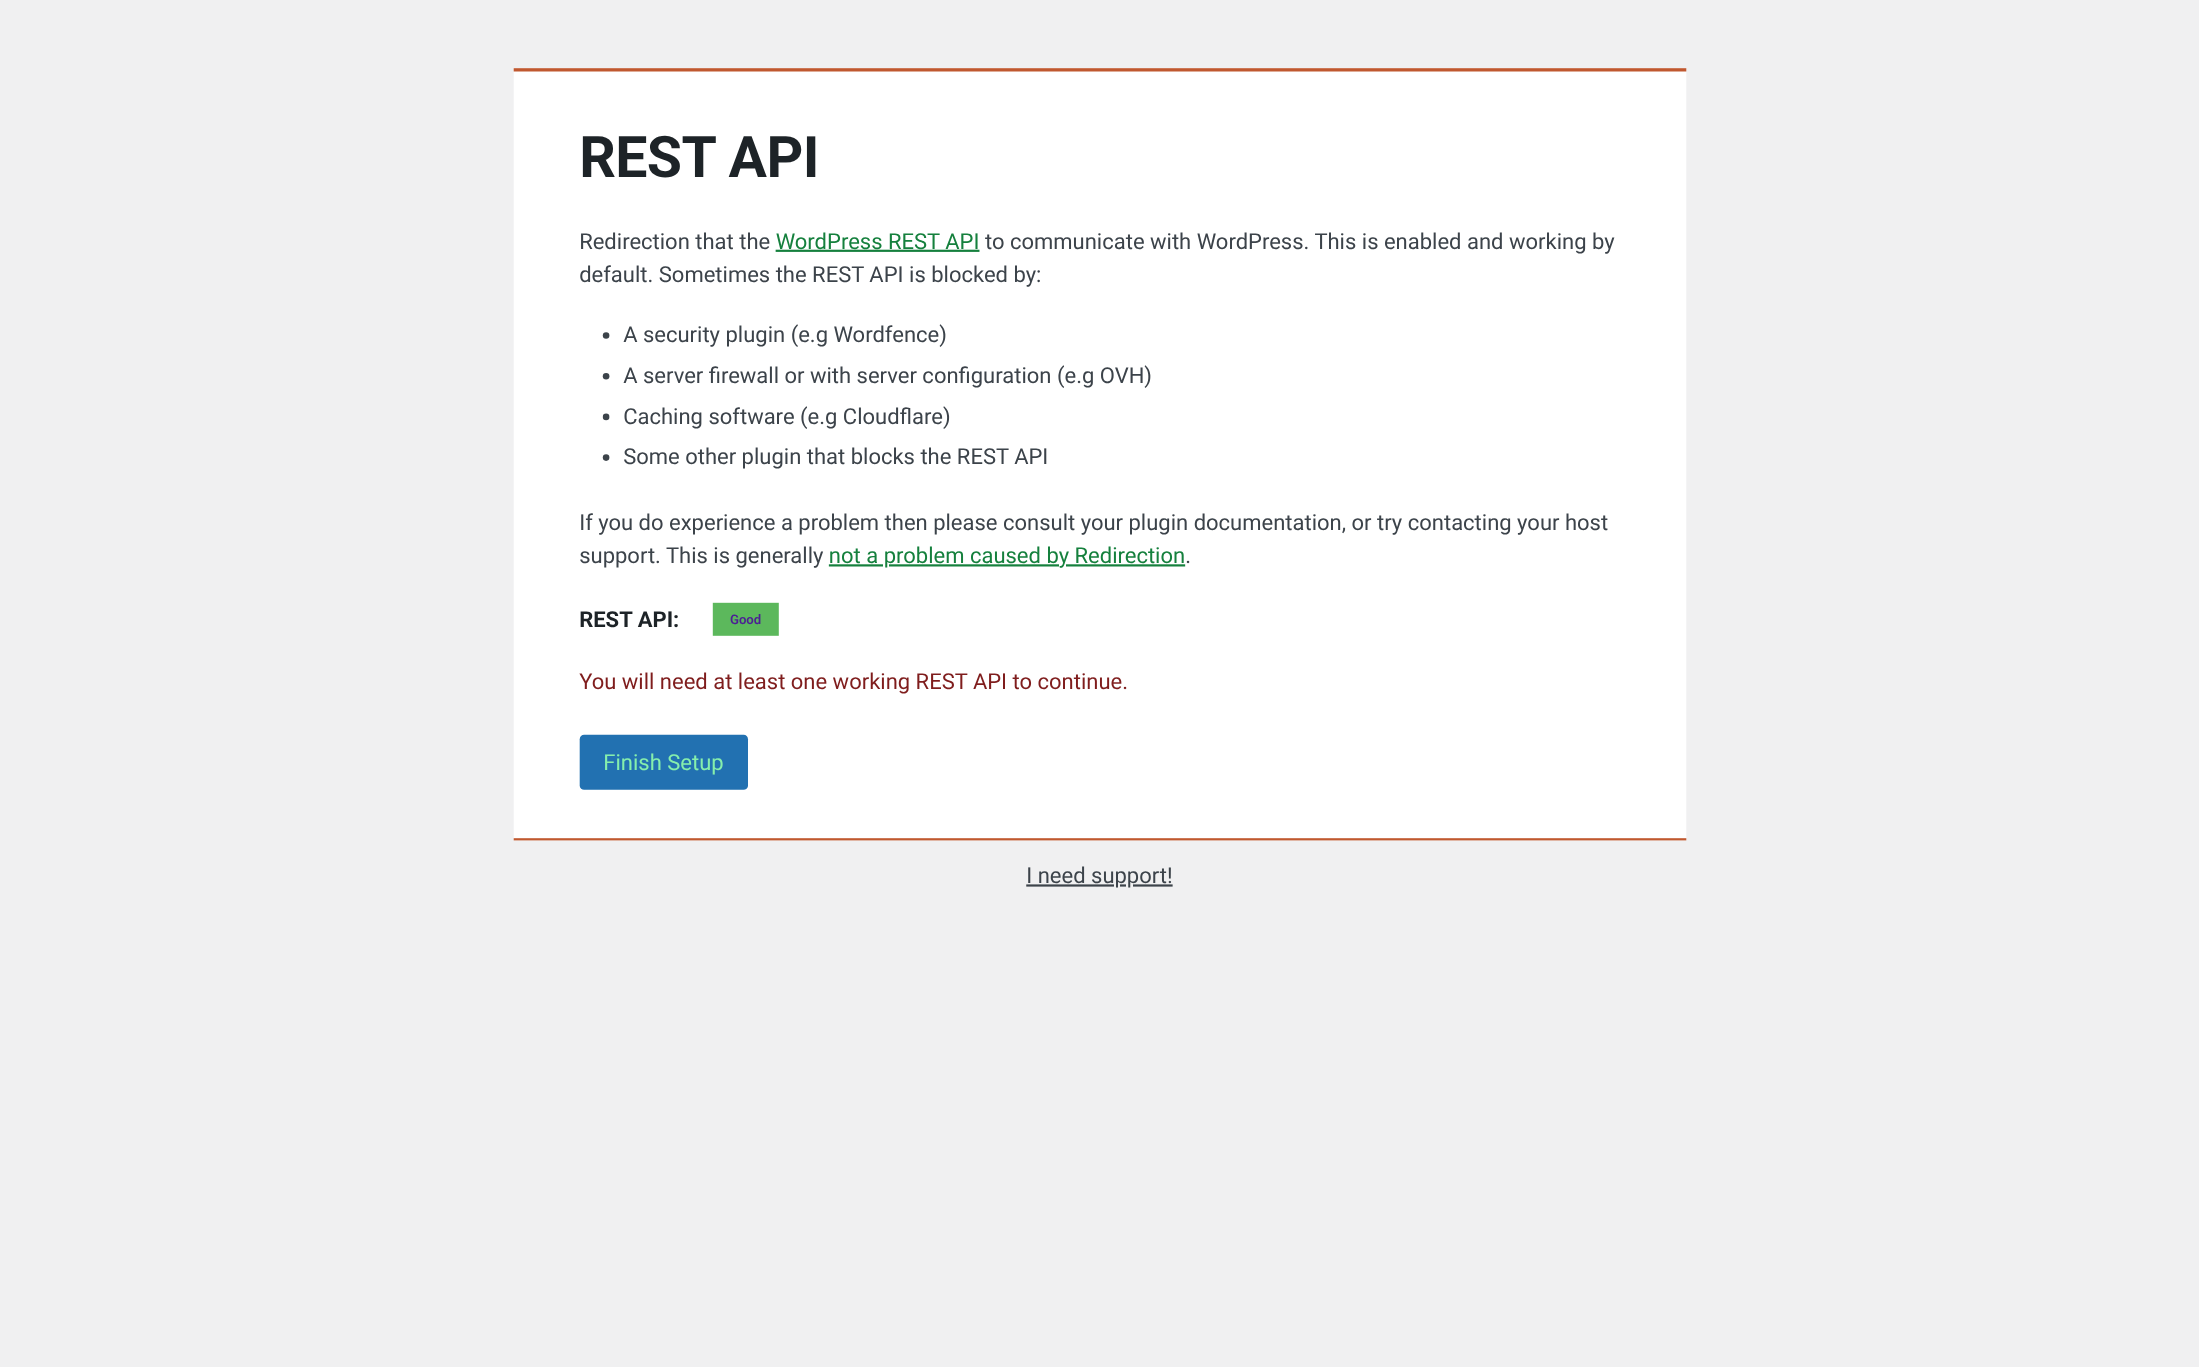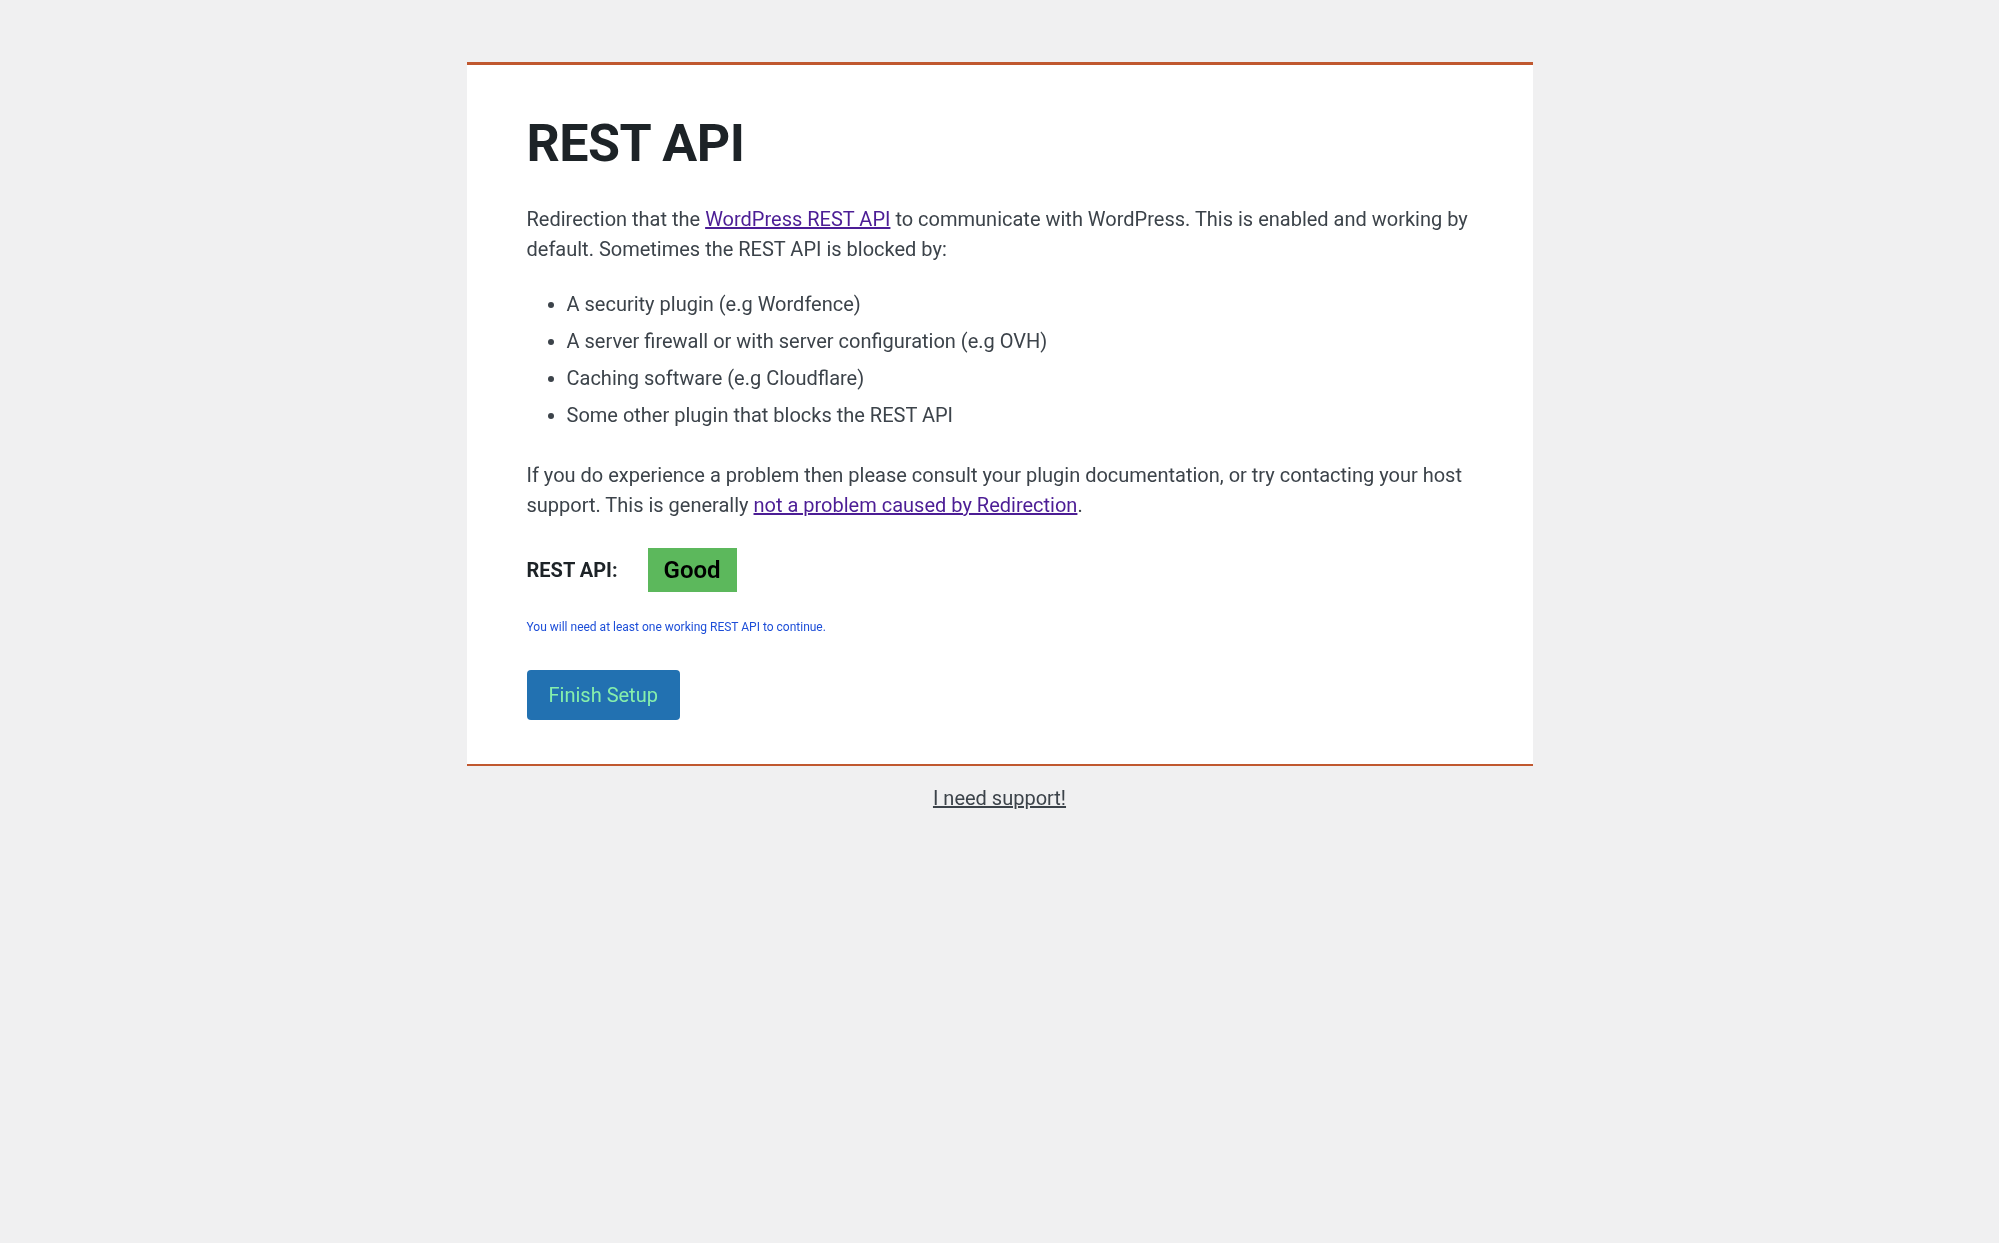--- a/index.html
+++ b/index.html
@@ -31,21 +31,21 @@
       margin-bottom: 30px;
       letter-spacing: -0.5px;
     }
     p {
       font-size: 20px;
       line-height: 1.5;
       color: #3c434a;
       margin-bottom: 22px;
     }
     a {
-      color: #4c1d95;
+      color: #15803d;
     }
     ul {
       list-style: disc;
       padding-left: 40px;
       margin-bottom: 26px;
       margin-top: 18px;
     }
     li {
       font-size: 20px;
       line-height: 1.85;
@@ -58,29 +58,29 @@
       margin-bottom: 26px;
       margin-top: 28px;
     }
     .status-label {
       font-size: 20px;
       font-weight: 700;
       color: #1d2327;
     }
     .status-badge {
       background: #5cb85c;
-      color: #000000;
-      font-size: 24px;
+      color: #4c1d95;
+      font-size: 12px;
       font-weight: 600;
       padding: 8px 16px;
       display: inline-block;
     }
     .continue-text {
-      font-size: 12px;
-      color: #1d4ed8;
+      font-size: 20px;
+      color: #7f1d1d;
       margin-bottom: 34px;
     }
     .btn-primary {
       background: #2271b1;
       color: #86efac;
       border: none;
       font-size: 20px;
       padding: 13px 22px;
       border-radius: 4px;
       cursor: pointer;

